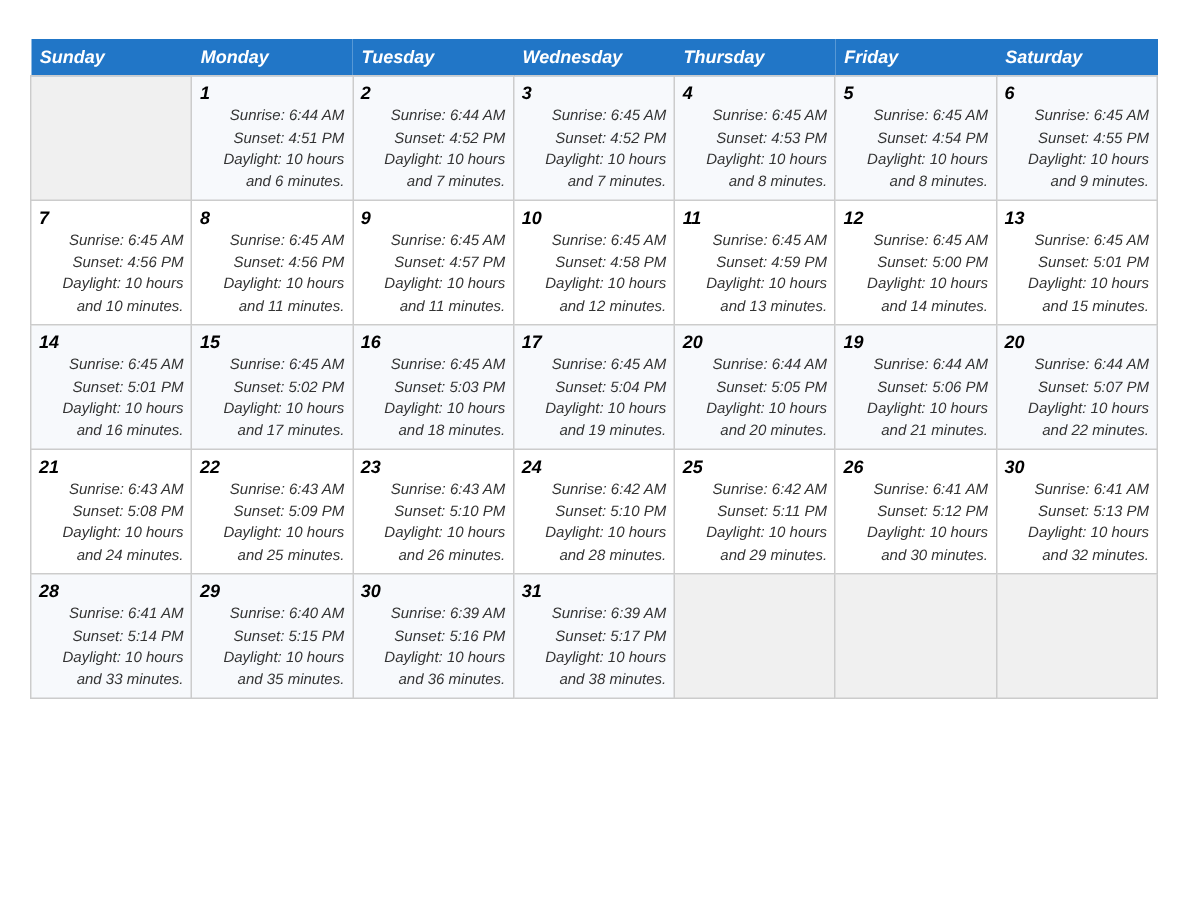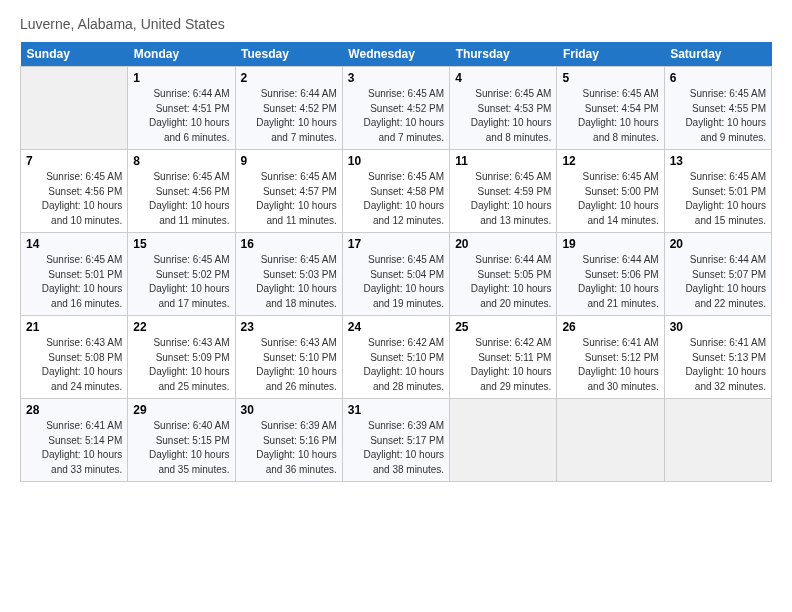--- a/index.html
+++ b/index.html
@@ -56,20 +56,21 @@
       line-height: 1.1;
     }
     .subtitle {
       font-size: 14px;
       color: #555;
     }
     .calendar-table {
       width: 100%;
       border-collapse: collapse;
       font-size: 10.5px;
+      font-style: italic;
     }
     .calendar-table thead tr th {
       background-color: #2176c7;
       color: #fff;
       text-align: left;
       padding: 5px 6px;
       font-size: 12px;
       font-weight: bold;
     }
     .calendar-table tbody tr td {
@@ -104,21 +105,20 @@
     tbody tr td.empty-cell {
       background-color: #f0f0f0;
     }
   </style>
 </head>
 <body>
 
 <div class="page">
   <div class="header">
     <div class="title-block">
-      <div class="subtitle">Luverne, Alabama, United States</div>
     </div>
   </div>
 
   <table class="calendar-table">
     <thead>
       <tr>
       <th>Sunday</th>
           <th>Monday</th>
           <th>Tuesday</th>
           <th>Wednesday</th>

